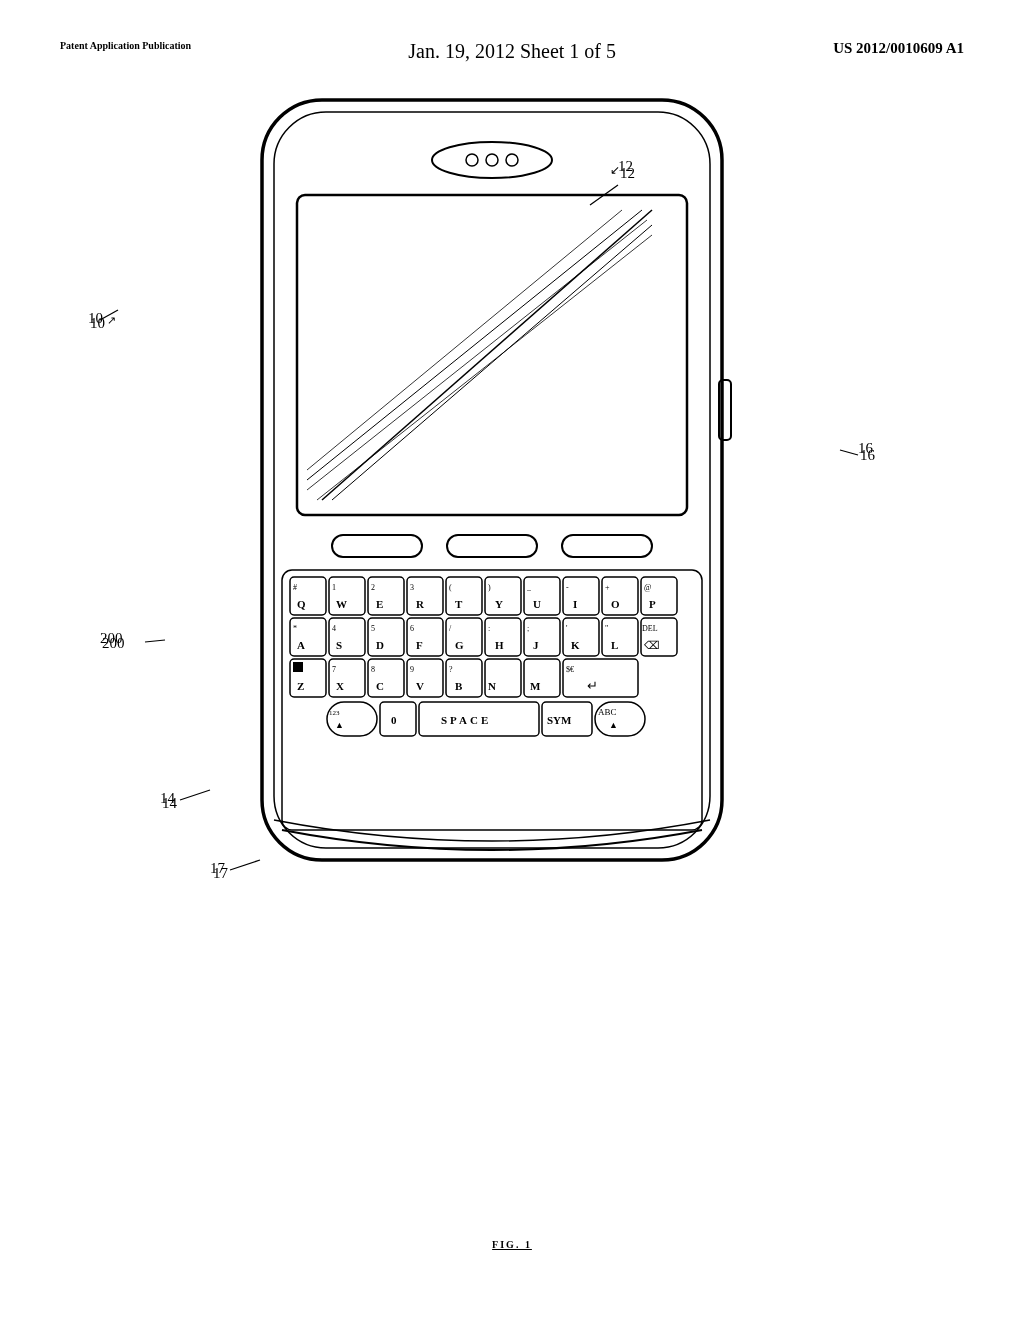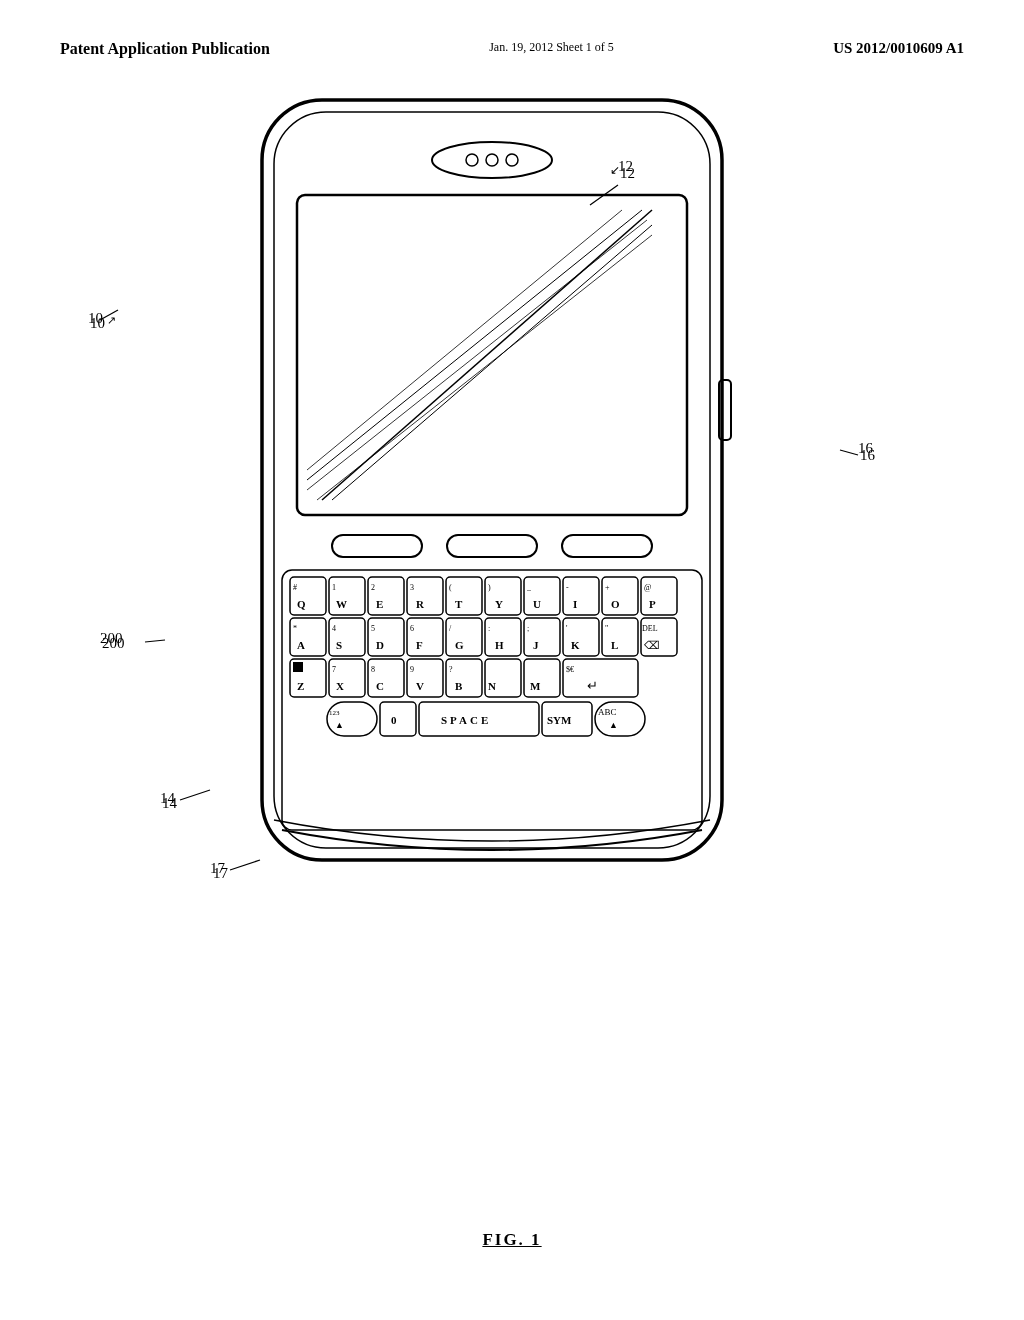--- a/index.html
+++ b/index.html
@@ -18,25 +18,25 @@
       top: 40px;
       left: 60px;
       right: 60px;
       display: flex;
       justify-content: space-between;
       align-items: flex-start;
       font-size: 15px;
     }
     .header-left {
       font-weight: bold;
-      font-size: 16px;
+      font-size: 10px;
       font-family: Liberation Serif, serif;
     }
     .header-center {
-      font-size: 12px;
+      font-size: 20px;
       text-align: left;
     }
     .header-right {
       font-size: 15px;
       font-weight: bold;
     }
 
     
     .device-svg-container {
       position: absolute;
@@ -225,21 +225,21 @@
 <div style="position:absolute; top:310px; left:88px; font-size:15px;">10</div>
 
 <div style="position:absolute; top:440px; left:858px; font-size:15px;">16</div>
 
 <div style="position:absolute; top:630px; left:100px; font-size:15px;">200</div>
 
 <div style="position:absolute; top:790px; left:160px; font-size:15px;">14</div>
 
 <div style="position:absolute; top:860px; left:210px; font-size:15px;">17</div>
 
-<div style="position:absolute; bottom:70px; left:50%; transform:translateX(-50%); font-size:17px; font-weight:bold; text-decoration:underline; letter-spacing:2px;">FIG. 1</div>
+<div style="position:absolute; bottom:70px; left:50%; transform:translateX(-50%); font-size:10px; font-weight:bold; text-decoration:underline; letter-spacing:2px;">FIG. 1</div>
 
 <svg style="position:absolute; top:0; left:0; width:1024px; height:1320px; pointer-events:none;" xmlns="http://www.w3.org/2000/svg">
 
   <text x="620" y="178" font-size="15" font-family="Times New Roman" fill="#000">12</text>
   <line x1="618" y1="185" x2="590" y2="205" stroke="#000" stroke-width="1.2"></line>
   <text x="610" y="174" font-size="12" font-family="Times New Roman" fill="#000">↙</text>
 
   <text x="90" y="328" font-size="15" font-family="Times New Roman" fill="#000">10</text>
   <line x1="100" y1="320" x2="118" y2="310" stroke="#000" stroke-width="1.2"></line>
   <text x="107" y="324" font-size="11" fill="#000">↗</text>

